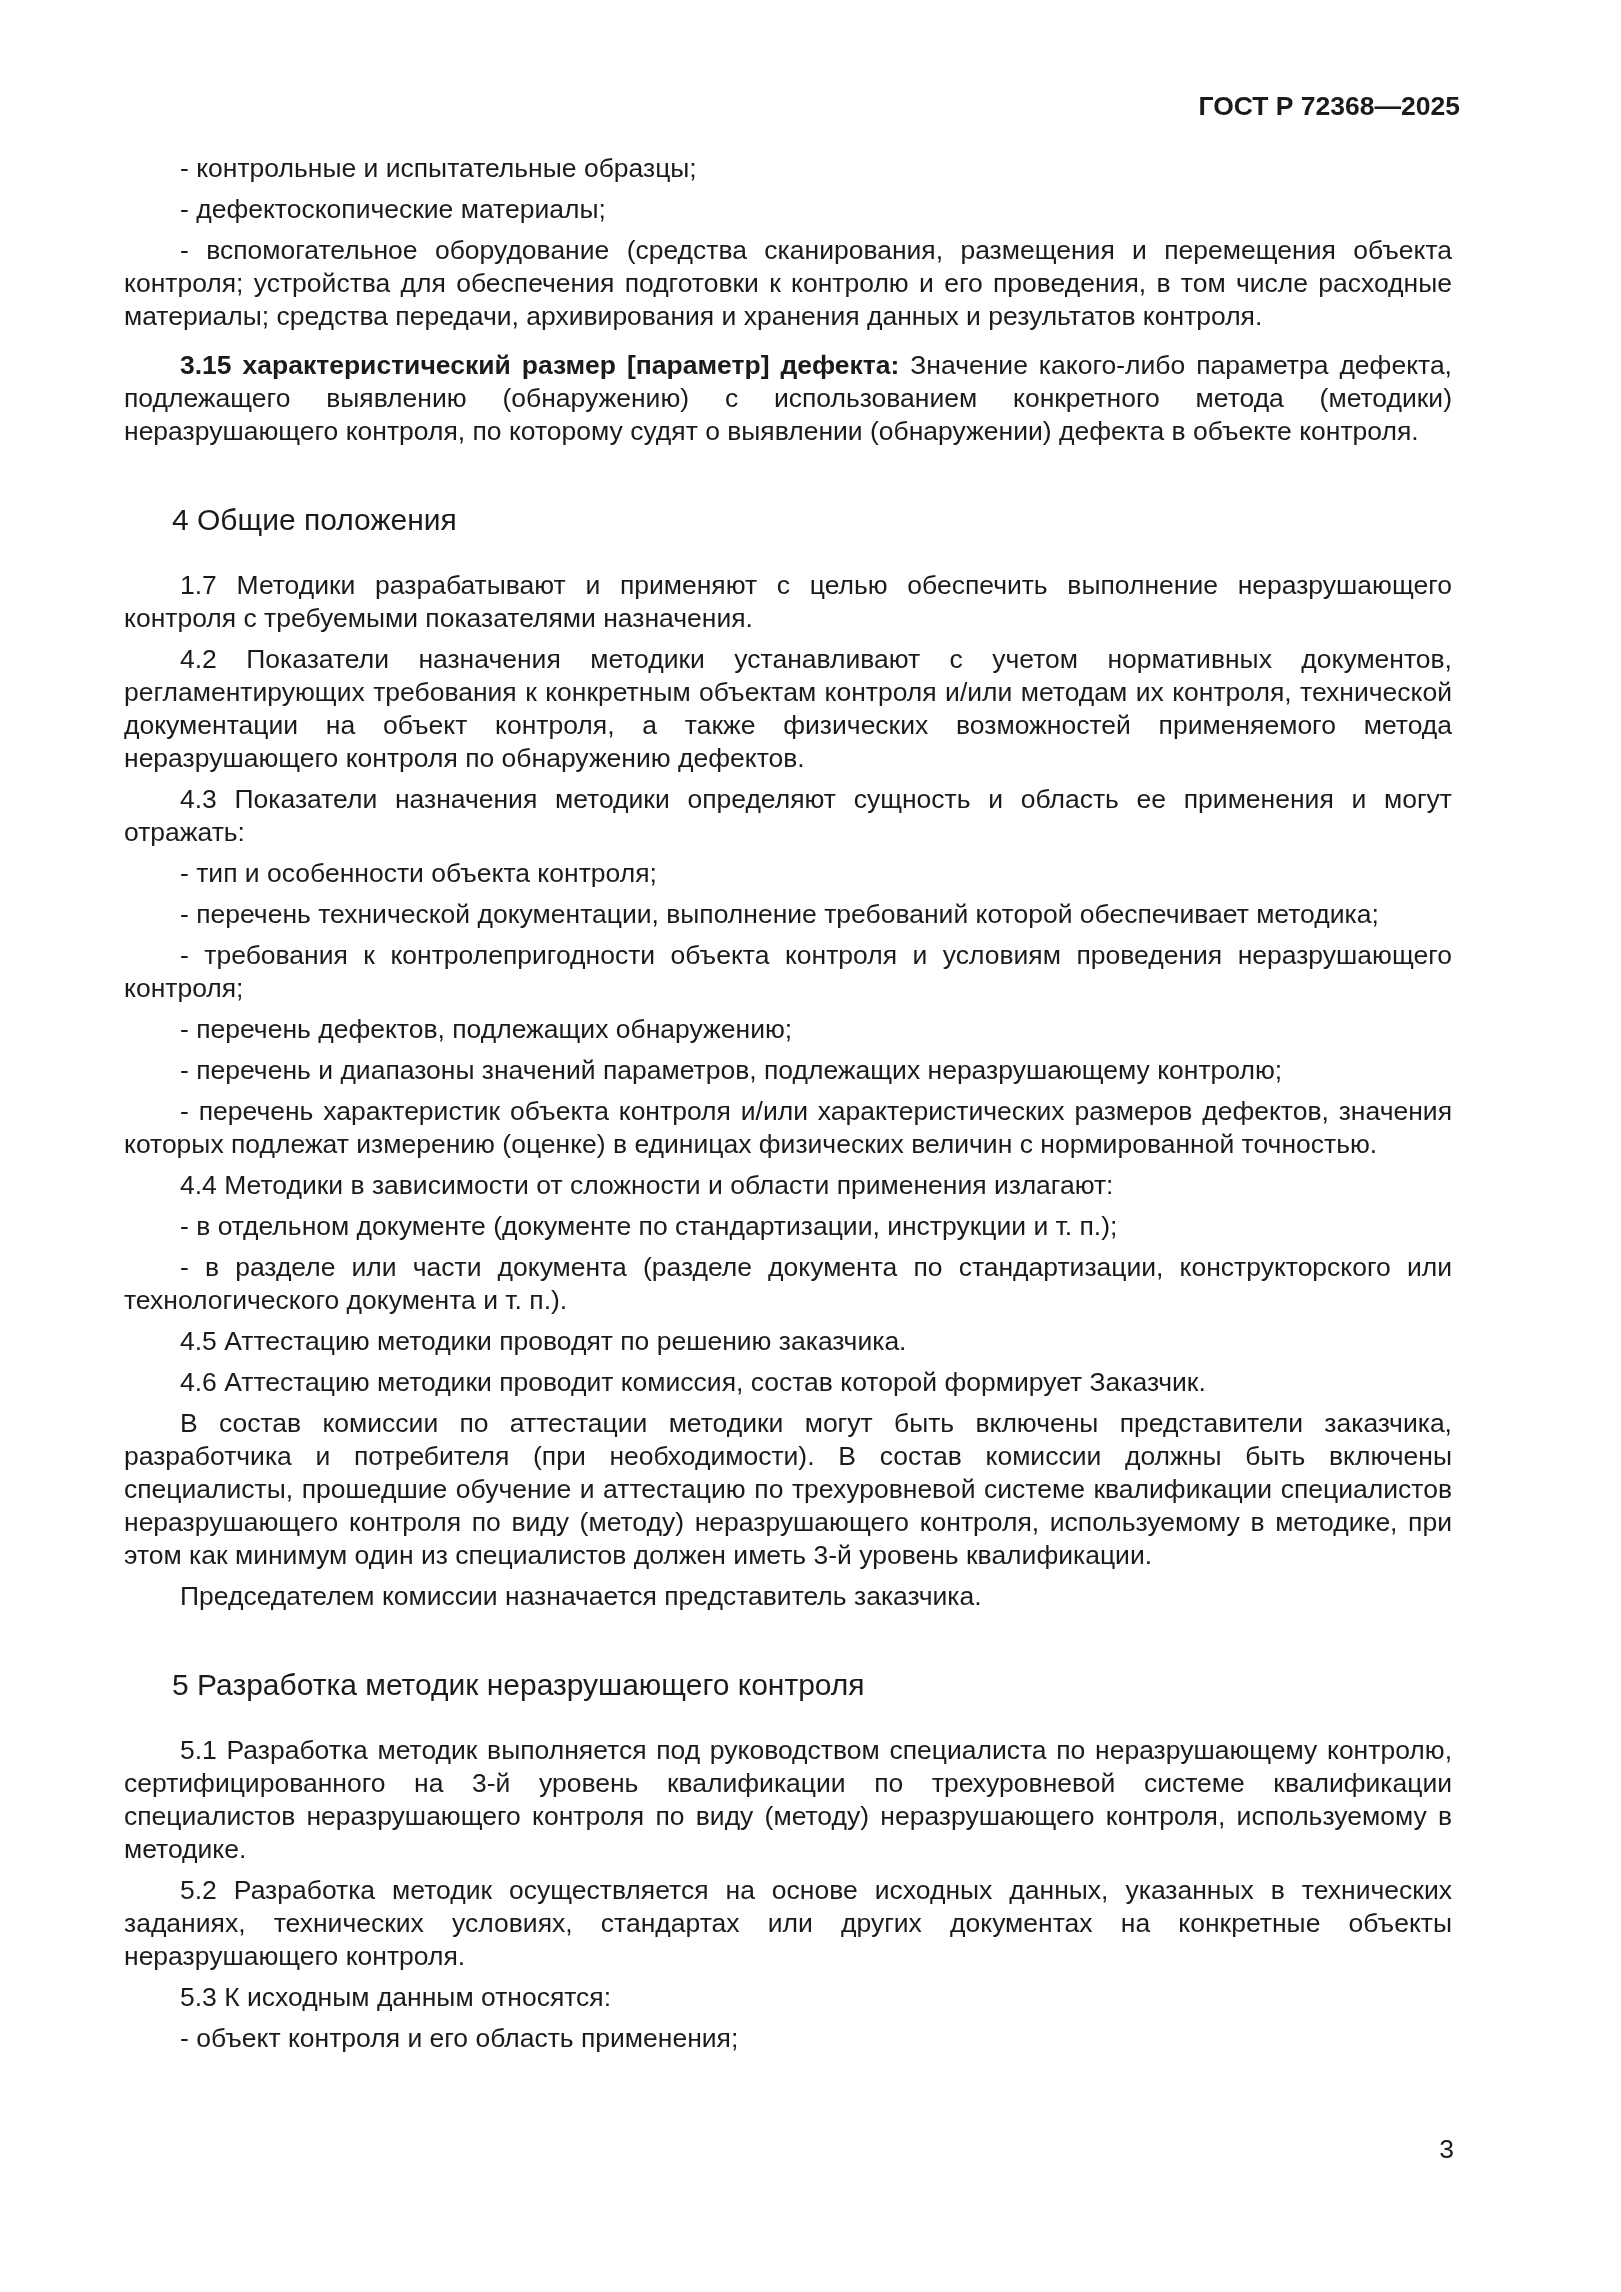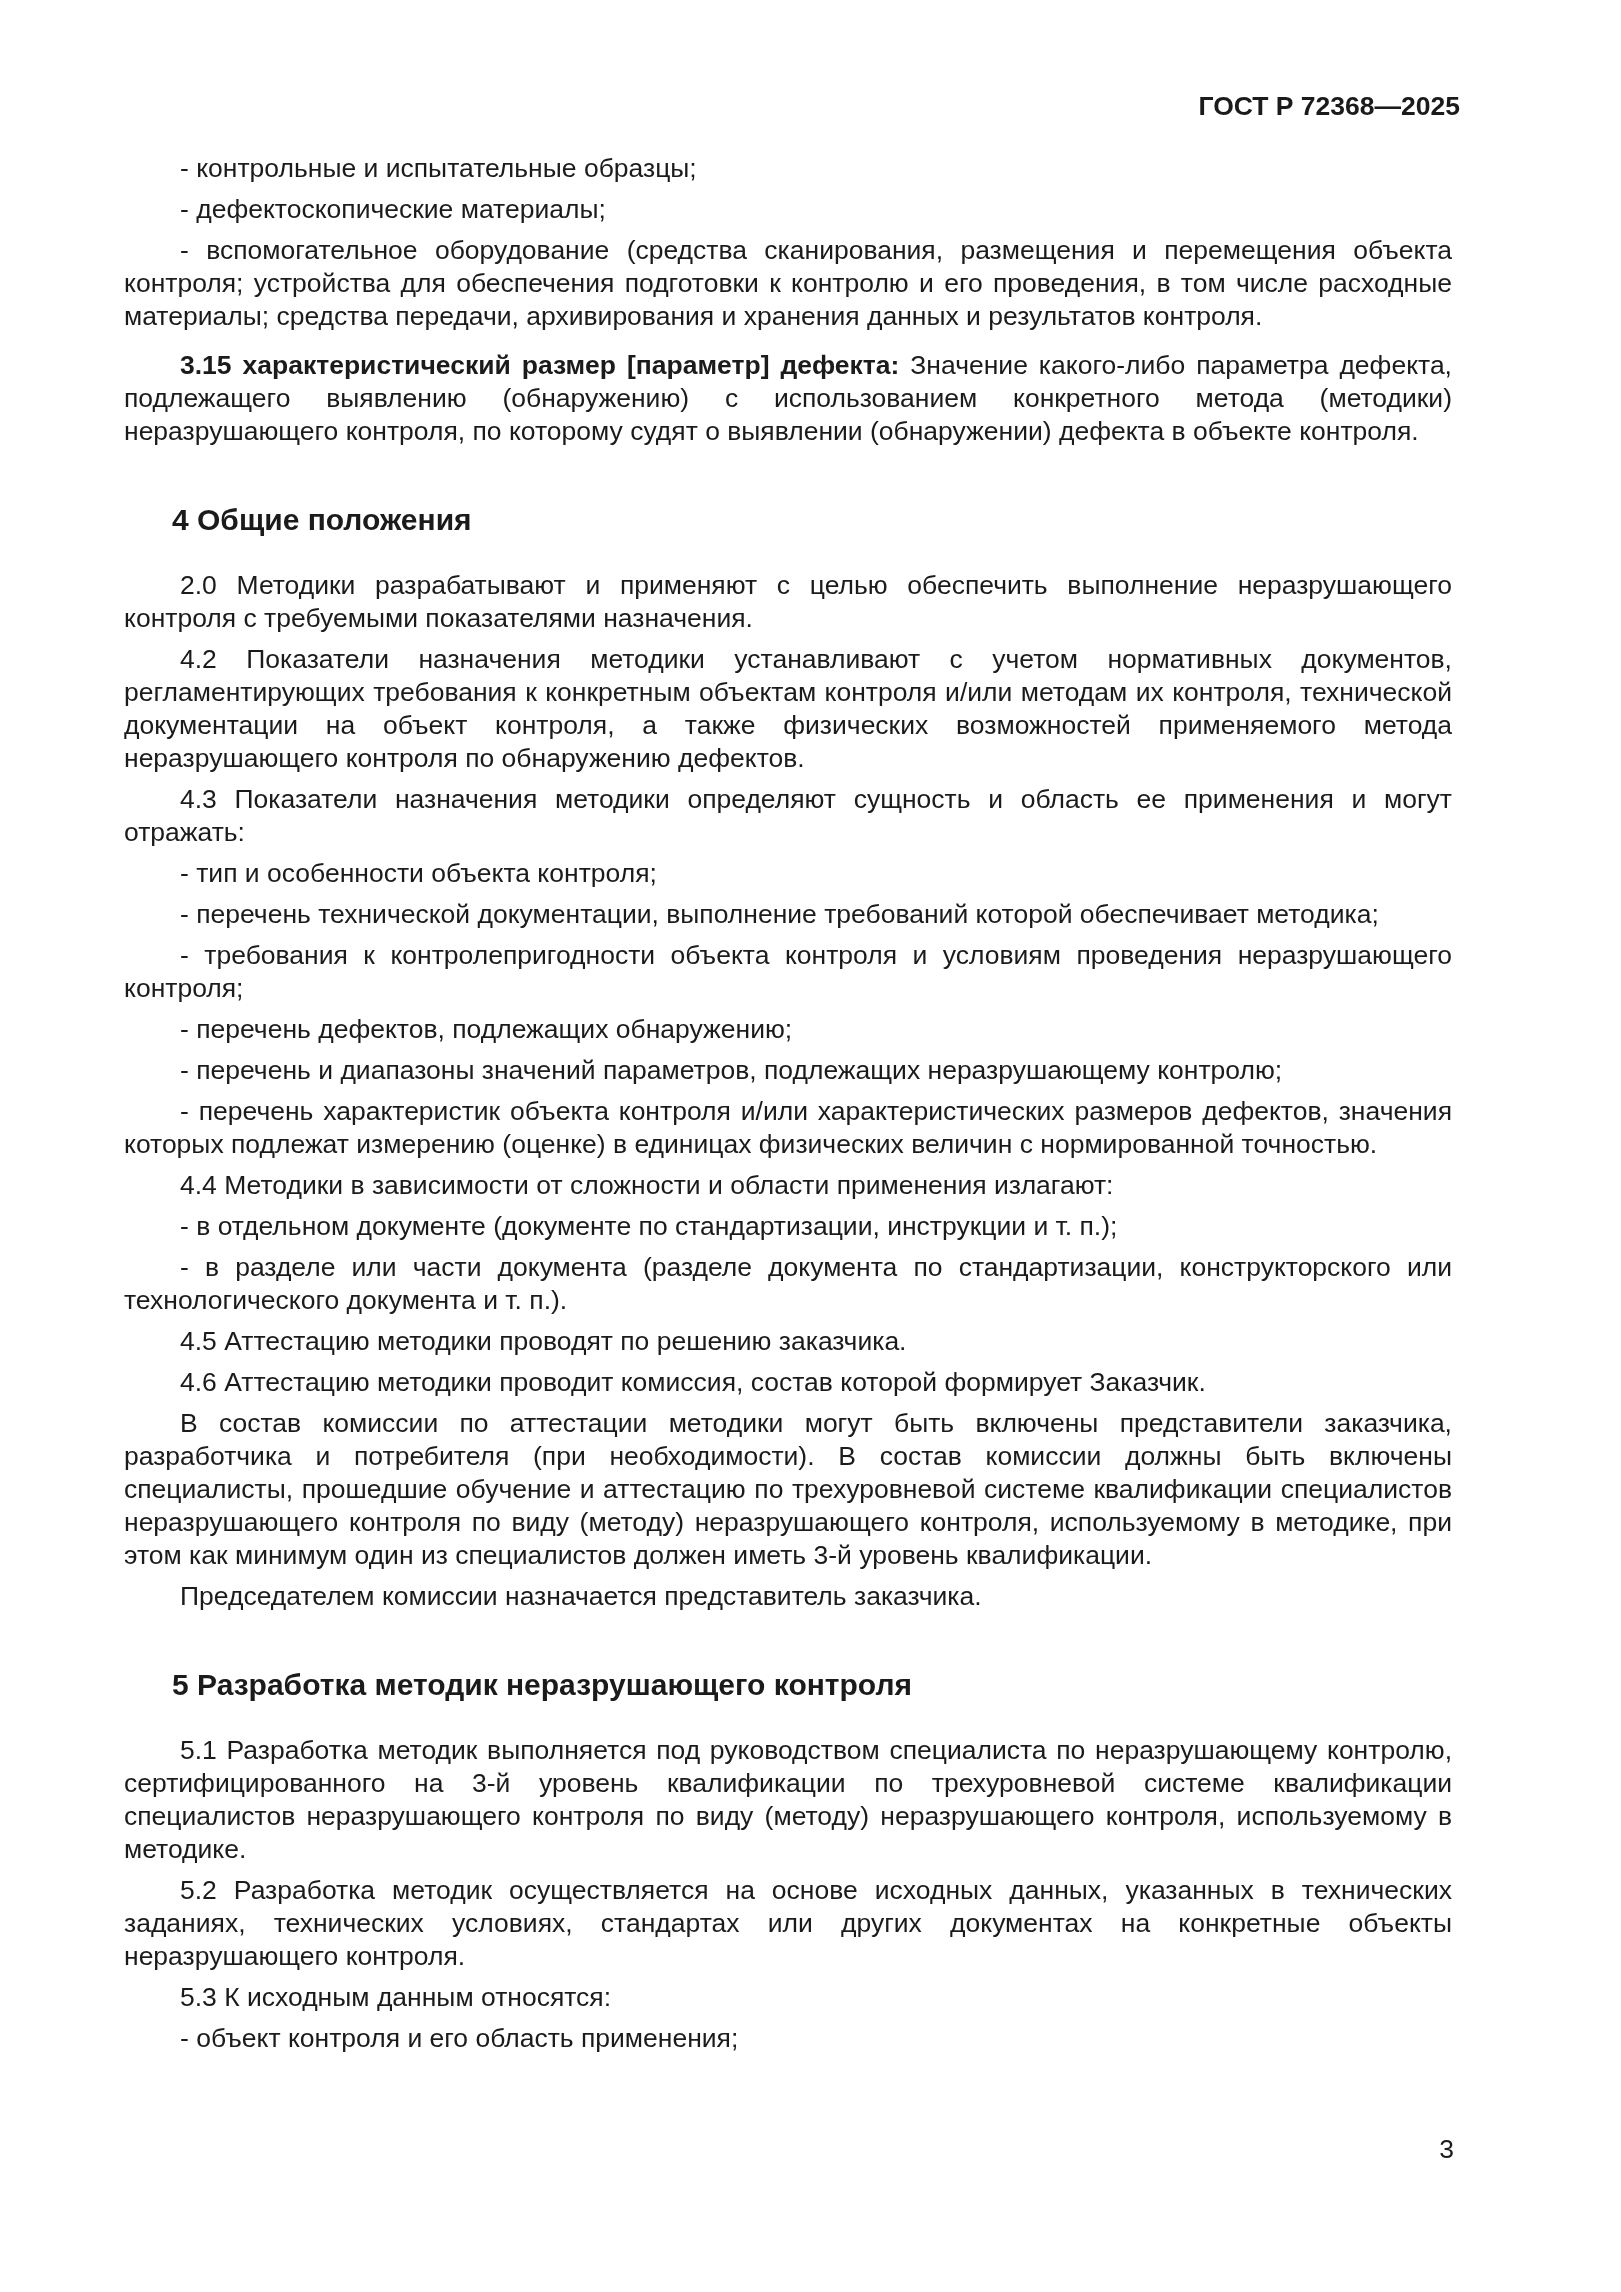--- a/index.html
+++ b/index.html
@@ -31,21 +31,21 @@
   }
   .doc-body p.term {
     margin-top: 15.7px;
   }
   .doc-body p.term b {
     font-weight: bold;
   }
   .section-heading {
     font-size: 30px;
     line-height: 37px;
-    font-weight: bold;
+    font-weight: normal;
     margin: 53px 0 31px 0;
     text-indent: 56px;
     text-align: left;
   }
   .doc-footer {
     position: absolute;
     bottom: 127px;
     right: 167px;
     font-size: 26.5px;
     color: #1b1b1b;
@@ -63,21 +63,21 @@
   <div class="doc-body">
 
     <p class="li">- контрольные и испытательные образцы;</p>
     <p class="li">- дефектоскопические материалы;</p>
     <p class="li">- вспомогательное оборудование (средства сканирования, размещения и перемещения объекта контроля; устройства для обеспечения подготовки к контролю и его проведения, в том числе расходные материалы; средства передачи, архивирования и хранения данных и результатов контроля.</p>
 
     <p class="term"><b>3.15 характеристический размер [параметр] дефекта:</b> <span>Значение какого-либо параметра дефекта, подлежащего выявлению (обнаружению) с использованием конкретного метода (методики) неразрушающего контроля, по которому судят о выявлении (обнаружении) дефекта в объекте контроля.</span></p>
 
     <h2 class="section-heading">4 Общие положения</h2>
 
-    <p>2.0 Методики разрабатывают и применяют с целью обеспечить выполнение неразрушающего контроля с требуемыми показателями назначения.</p>
+    <p>1.7 Методики разрабатывают и применяют с целью обеспечить выполнение неразрушающего контроля с требуемыми показателями назначения.</p>
     <p>4.2 Показатели назначения методики устанавливают с учетом нормативных документов, регламентирующих требования к конкретным объектам контроля и/или методам их контроля, технической документации на объект контроля, а также физических возможностей применяемого метода неразрушающего контроля по обнаружению дефектов.</p>
     <p>4.3 Показатели назначения методики определяют сущность и область ее применения и могут отражать:</p>
     <p class="li">- тип и особенности объекта контроля;</p>
     <p class="li">- перечень технической документации, выполнение требований которой обеспечивает методика;</p>
     <p class="li">- требования к контролепригодности объекта контроля и условиям проведения неразрушающего контроля;</p>
     <p class="li">- перечень дефектов, подлежащих обнаружению;</p>
     <p class="li">- перечень и диапазоны значений параметров, подлежащих неразрушающему контролю;</p>
     <p class="li">- перечень характеристик объекта контроля и/или характеристических размеров дефектов, значения которых подлежат измерению (оценке) в единицах физических величин с нормированной точностью.</p>
     <p>4.4 Методики в зависимости от сложности и области применения излагают:</p>
     <p class="li">- в отдельном документе (документе по стандартизации, инструкции и т. п.);</p>

